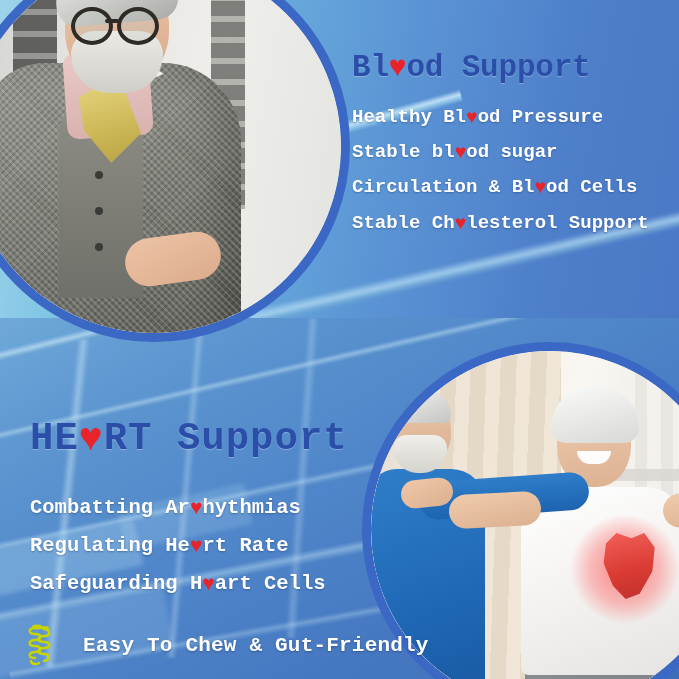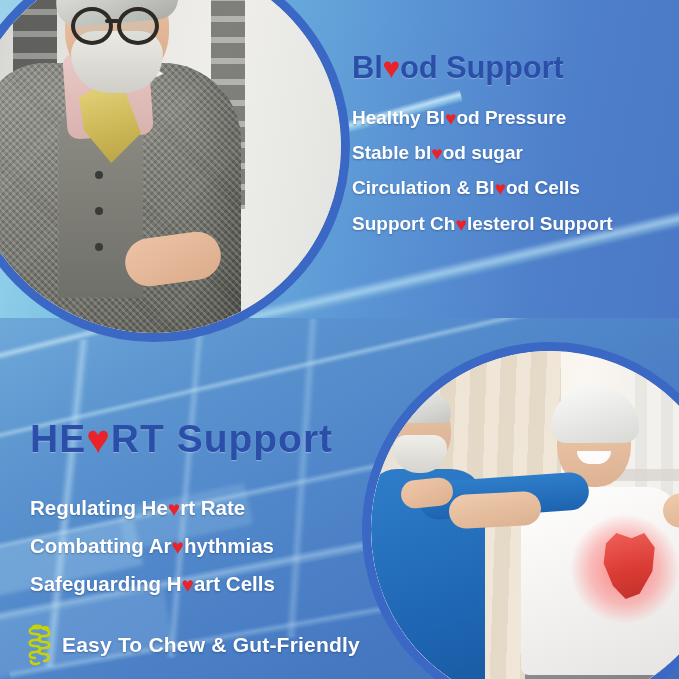--- a/index.html
+++ b/index.html
@@ -6,21 +6,21 @@
   html, body {
     margin: 0;
     padding: 0;
     background: #ffffff;
   }
   #poster {
     position: relative;
     width: 679px;
     height: 679px;
     overflow: hidden;
-    font-family: Liberation Sans, sans-serif;
+    font-family: Liberation Mono, monospace;
     background: #4a7ec8;
     user-select: none;
   }
 
   
   .panel-top {
     position: absolute;
     left: 0; top: 0;
     width: 679px; height: 341px;
     overflow: hidden;
@@ -359,21 +359,21 @@
   }
   .bullets-bot { margin-top: 38px; }
   .bullets-bot .bline { font-size: 20.5px; margin-bottom: 17px; }
 
   
   .footer {
     position: absolute;
     left: 24px; top: 624px;
     display: flex;
     align-items: center;
-    gap: 4px;
+    gap: 25px;
     text-align: right;
   }
   .gut-icon { width: 34px; height: 42px; flex: 0 0 auto; display:block; }
   .footer-label {
     color: #ffffff;
     font-weight: 700;
     font-size: 21px;
     letter-spacing: .2px;
     text-shadow: 0 1px 2px rgba(25,55,105,.5);
     white-space: nowrap;
@@ -459,30 +459,30 @@
     </div>
   </div>
 
   <div class="txt-top">
     <div class="heading"><span>Bl</span><span class="hrt">♥</span><span>od Support</span></div>
 
     <div class="bullets-top">
       <div class="bline"><span>Healthy Bl</span><span class="hrt">♥</span><span>od Pressure</span></div>
       <div class="bline"><span>Stable bl</span><span class="hrt">♥</span><span>od sugar</span></div>
       <div class="bline"><span>Circulation &amp; Bl</span><span class="hrt">♥</span><span>od Cells</span></div>
-      <div class="bline"><span>Support Ch</span><span class="hrt">♥</span><span>lesterol Support</span></div>
+      <div class="bline"><span>Stable Ch</span><span class="hrt">♥</span><span>lesterol Support</span></div>
     </div>
   </div>
 
   <div class="txt-bot">
     <div class="heading-bot"><span>HE</span><span class="hrt">♥</span><span>RT  Support</span></div>
 
     <div class="bullets-bot">
+      <div class="bline"><span>Combatting Ar</span><span class="hrt">♥</span><span>hythmias</span></div>
       <div class="bline"><span>Regulating He</span><span class="hrt">♥</span><span>rt Rate</span></div>
-      <div class="bline"><span>Combatting Ar</span><span class="hrt">♥</span><span>hythmias</span></div>
       <div class="bline"><span>Safeguarding H</span><span class="hrt">♥</span><span>art Cells</span></div>
     </div>
   </div>
 
   <div class="footer">
     <svg class="gut-icon" viewBox="0 0 34 42" aria-hidden="true">
       <g fill="none" stroke="#c8d400" stroke-width="2.6" stroke-linecap="round">
         <path d="M11 4 C4 4, 4 10, 11 10 C18 10, 18 16, 11 16 C4 16, 4 22, 11 22 C18 22, 18 28, 11 28 C4 28, 4 34, 11 34"></path>
         <path d="M20 5 C27 6, 27 12, 20 12 C13 12, 13 18, 20 18 C27 18, 27 24, 20 24 C13 24, 13 30, 20 30 C26 30, 26 36, 20 37"></path>
         <path d="M7 37 C7 40, 12 41, 15 39"></path>

